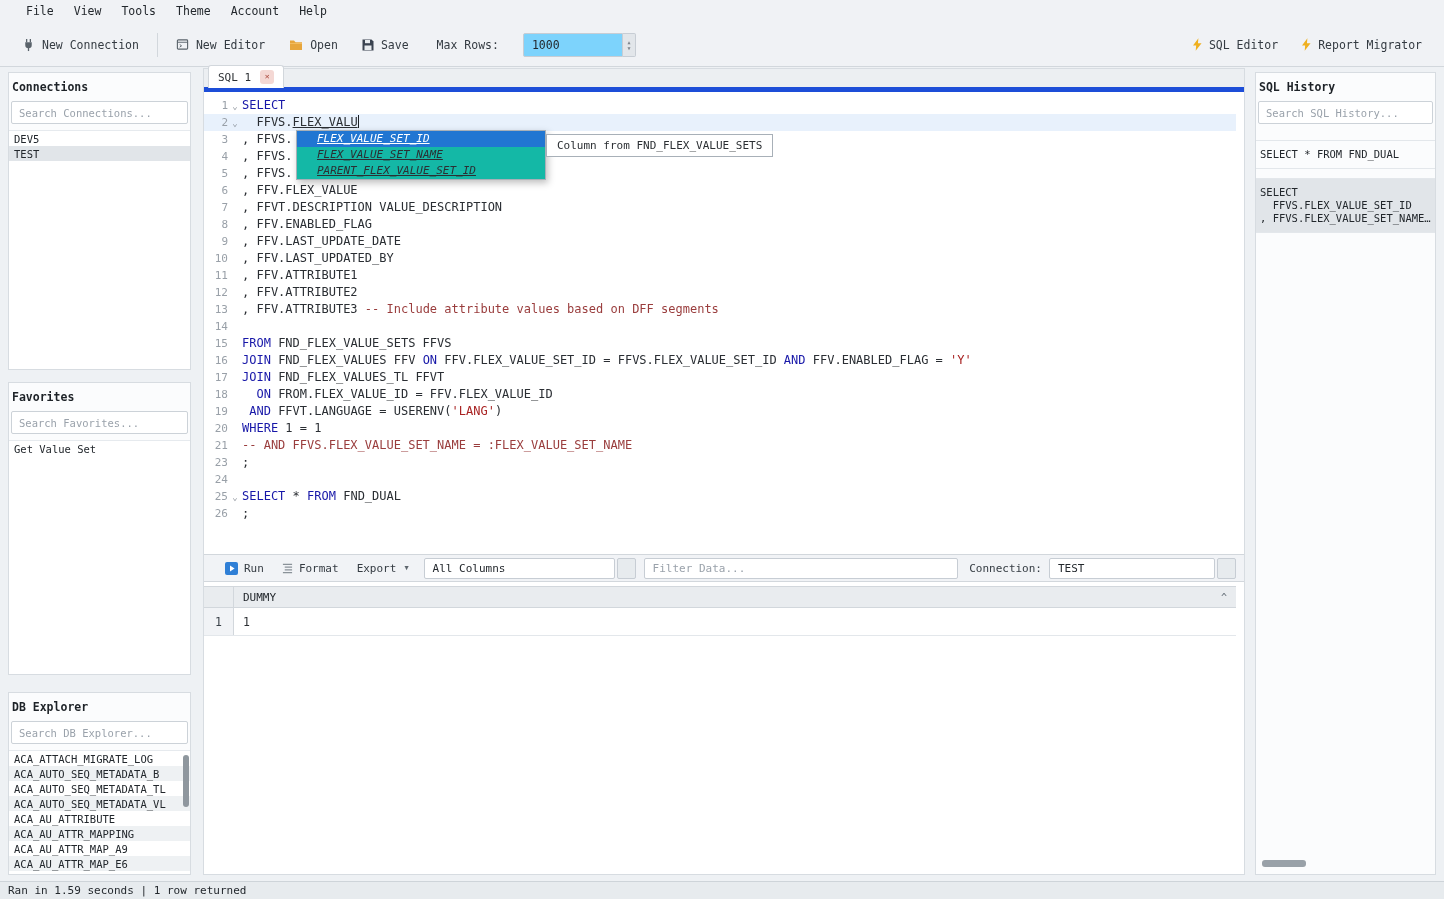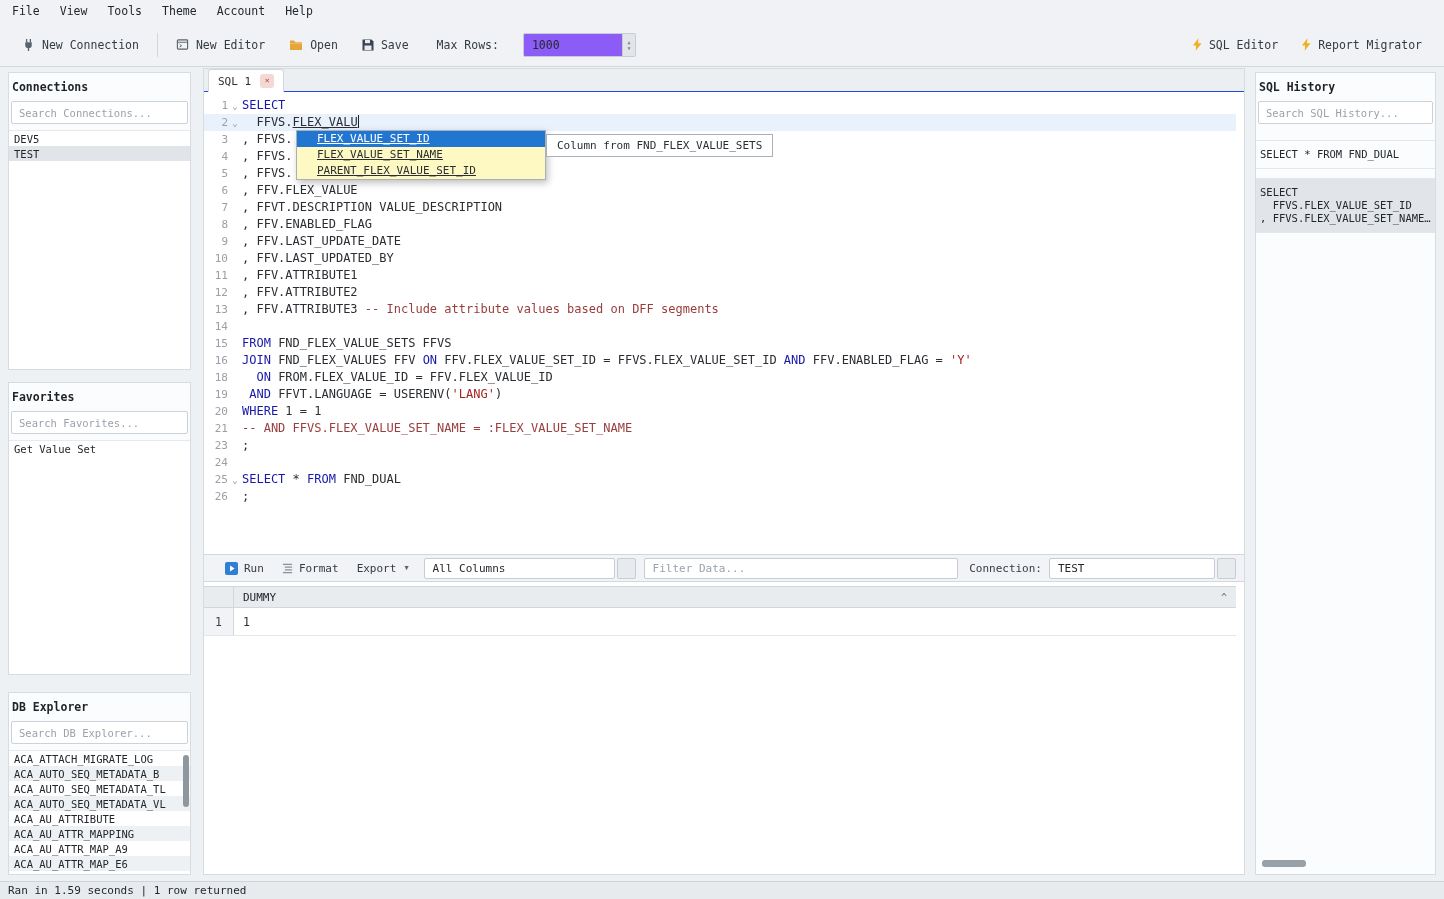--- a/index.html
+++ b/index.html
@@ -6,32 +6,32 @@
   html,body { width:1444px; height:899px; }
   body {
     font-family:"DejaVu Sans Mono", monospace;
     background:#eef1f4; color:#2b2f33;
     position:relative; overflow:hidden; font-size:11px;
   }
   svg { display:block; }
 
   
   .menubar { position:absolute; top:0; left:0; right:0; height:23px;
-    display:flex; align-items:center; padding-left:2px; background:#f0f2f5; font-size:11.5px; }
+    display:flex; align-items:center; padding-left:16px; background:#f0f2f5; font-size:11.5px; }
   .menu-item { padding:0 10px; line-height:23px; cursor:default; color:#23282d; }
 
   
   .toolbar { position:absolute; top:23px; left:0; right:0; height:44px;
     background:#f0f2f5; border-bottom:1px solid #d2d7dc;
     display:flex; align-items:center; padding:0 10px; font-size:11.5px; }
   .tbtn { display:flex; align-items:center; gap:7px; padding:6px 12px; cursor:pointer; color:#343b42; white-space:nowrap; border-radius:3px; }
   .tb-divider { width:1px; height:24px; background:#d2d7dc; margin:0 6px; }
   .maxrows { display:flex; align-items:center; margin-left:16px; }
   .maxrows-label { margin-right:24px; color:#343b42; }
-  .maxrows-input { width:100px; height:24px; border:1px solid #c7cdd4; background:#8b5cf6;
+  .maxrows-input { width:100px; height:24px; border:1px solid #c7cdd4; background:#7dd3fc;
     padding:0 8px; font:11.5px "DejaVu Sans Mono",monospace; color:#23282d; border-radius:2px 0 0 2px; }
   .spinner { width:13px; height:24px; background:#e2e6ea; border:1px solid #c7cdd4; border-left:none;
     display:flex; flex-direction:column; align-items:center; justify-content:center; color:#7d858d; border-radius:0 2px 2px 0; }
   .spinner span { font-size:5px; line-height:6px; }
   .toolbar-right { margin-left:auto; display:flex; }
 
   
   .panel { position:absolute; left:8px; width:183px; background:#fbfcfd;
     border:1px solid #d7dce1; display:flex; flex-direction:column; }
   .panel-conn { top:72px; height:298px; }
@@ -43,21 +43,21 @@
   .search::placeholder { color:#9aa2ab; }
   .plist { flex:1; background:#fff; margin-top:6px; border-top:1px solid #e6eaee; overflow:hidden; position:relative; font-size:10.5px; }
   .plist-item { padding:2px 5px; height:15px; line-height:12px; cursor:pointer; white-space:nowrap; overflow:hidden; color:#22272c; }
   .plist-item.selected { background:#e1e5e9; }
   .plist.striped .plist-item:nth-child(even) { background:#eef1f3; }
   .vscroll-thumb { position:absolute; right:1px; top:2px; width:6px; height:52px; background:#8f979e; border-radius:3px; }
 
   
   .main { position:absolute; left:203px; top:68px; width:1042px; bottom:24px;
     background:#fff; border:1px solid #d7dce1; }
-  .tabbar { height:23px; background:#eceff2; border-bottom:1px solid #1d4ed8;
+  .tabbar { height:23px; background:#eceff2; border-bottom:5px solid #1d4ed8;
     display:flex; align-items:flex-end; padding-left:4px; }
   .tab { height:23px; background:#fff; border:1px solid #d2d7dc; border-bottom:none;
     display:flex; align-items:center; gap:9px; padding:0 9px; font-size:11px;
     border-radius:3px 3px 0 0; cursor:pointer; position:relative; top:1px; }
   .tab-close { width:14px; height:14px; border-radius:3px; background:#f4d8d4;
     color:#a94438; font-size:8px; line-height:14px; text-align:center; cursor:pointer; }
 
   
   .editor { position:absolute; top:24px; left:0; right:8px; height:454px; background:#fff; overflow:hidden; }
   .code-area { padding-top:4px; }
@@ -68,21 +68,21 @@
   .code-text { flex:1; }
   .tok-kw { color:#1717a8; }
   .tok-pl { color:#2a2e33; }
   .tok-cm { color:#9a3d3d; }
   .tok-st { color:#a82222; }
   .tok-ul { color:#2a2e33; text-decoration:underline; }
   .caret { display:inline-block; width:1.5px; height:13px; background:#1b1f24; vertical-align:-2px; }
 
   
   .autocomplete { position:absolute; left:92px; top:37px; width:250px;
-    background:#fef9c3; border:1px solid #a8b0b8; box-shadow:2px 3px 7px rgba(0,0,0,.25); z-index:5; }
+    background:#14b8a6; border:1px solid #a8b0b8; box-shadow:2px 3px 7px rgba(0,0,0,.25); z-index:5;font-style:italic; }
   .ac-item { height:16px; line-height:16px; font-size:11px; padding-left:20px;
     color:#2b2f33; white-space:nowrap; cursor:pointer; }
   .ac-item span { text-decoration:underline; }
   .ac-item.selected { background:#2176d2; color:#fff; }
   .ac-tooltip { position:absolute; left:342px; top:41px; height:23px; line-height:21px;
     background:#fff; border:1px solid #a8b0b8; font-size:11px; padding:0 10px; white-space:nowrap; z-index:5; }
 
   
   .results-toolbar { position:absolute; top:485px; left:0; right:0; height:28px;
     background:#f1f3f6; border-top:1px solid #d2d7dc; border-bottom:1px solid #d2d7dc;
@@ -261,20 +261,21 @@
         <div class="code-line"><span class="ln">7</span><span class="fold"></span><span class="code-text"><span class="tok-pl">, FFVT.DESCRIPTION VALUE_DESCRIPTION</span></span></div>
         <div class="code-line"><span class="ln">8</span><span class="fold"></span><span class="code-text"><span class="tok-pl">, FFV.ENABLED_FLAG</span></span></div>
         <div class="code-line"><span class="ln">9</span><span class="fold"></span><span class="code-text"><span class="tok-pl">, FFV.LAST_UPDATE_DATE</span></span></div>
         <div class="code-line"><span class="ln">10</span><span class="fold"></span><span class="code-text"><span class="tok-pl">, FFV.LAST_UPDATED_BY</span></span></div>
         <div class="code-line"><span class="ln">11</span><span class="fold"></span><span class="code-text"><span class="tok-pl">, FFV.ATTRIBUTE1</span></span></div>
         <div class="code-line"><span class="ln">12</span><span class="fold"></span><span class="code-text"><span class="tok-pl">, FFV.ATTRIBUTE2</span></span></div>
         <div class="code-line"><span class="ln">13</span><span class="fold"></span><span class="code-text"><span class="tok-pl">, FFV.ATTRIBUTE3 </span><span class="tok-cm">-- Include attribute values based on DFF segments</span></span></div>
         <div class="code-line"><span class="ln">14</span><span class="fold"></span><span class="code-text"></span></div>
         <div class="code-line"><span class="ln">15</span><span class="fold"></span><span class="code-text"><span class="tok-kw">FROM</span><span class="tok-pl"> FND_FLEX_VALUE_SETS FFVS</span></span></div>
         <div class="code-line"><span class="ln">16</span><span class="fold"></span><span class="code-text"><span class="tok-kw">JOIN</span><span class="tok-pl"> FND_FLEX_VALUES FFV </span><span class="tok-kw">ON</span><span class="tok-pl"> FFV.FLEX_VALUE_SET_ID = FFVS.FLEX_VALUE_SET_ID </span><span class="tok-kw">AND</span><span class="tok-pl"> FFV.ENABLED_FLAG = </span><span class="tok-st">'Y'</span></span></div>
+        <div class="code-line"><span class="ln">17</span><span class="fold"></span><span class="code-text"><span class="tok-kw">JOIN</span><span class="tok-pl"> FND_FLEX_VALUES_TL FFVT</span></span></div>
         <div class="code-line"><span class="ln">18</span><span class="fold"></span><span class="code-text"><span class="tok-pl">  </span><span class="tok-kw">ON</span><span class="tok-pl"> FROM.FLEX_VALUE_ID = FFV.FLEX_VALUE_ID</span></span></div>
         <div class="code-line"><span class="ln">19</span><span class="fold"></span><span class="code-text"><span class="tok-pl"> </span><span class="tok-kw">AND</span><span class="tok-pl"> FFVT.LANGUAGE = USERENV(</span><span class="tok-st">'LANG'</span><span class="tok-pl">)</span></span></div>
         <div class="code-line"><span class="ln">20</span><span class="fold"></span><span class="code-text"><span class="tok-kw">WHERE</span><span class="tok-pl"> 1 = 1</span></span></div>
         <div class="code-line"><span class="ln">21</span><span class="fold"></span><span class="code-text"><span class="tok-cm">-- AND FFVS.FLEX_VALUE_SET_NAME = :FLEX_VALUE_SET_NAME</span></span></div>
         <div class="code-line"><span class="ln">23</span><span class="fold"></span><span class="code-text"><span class="tok-pl">;</span></span></div>
         <div class="code-line"><span class="ln">24</span><span class="fold"></span><span class="code-text"></span></div>
         <div class="code-line"><span class="ln">25</span><span class="fold">⌄</span><span class="code-text"><span class="tok-kw">SELECT</span><span class="tok-pl"> * </span><span class="tok-kw">FROM</span><span class="tok-pl"> FND_DUAL</span></span></div>
         <div class="code-line"><span class="ln">26</span><span class="fold"></span><span class="code-text"><span class="tok-pl">;</span></span></div>
       </div>
     <div class="autocomplete" id="ac-list">

